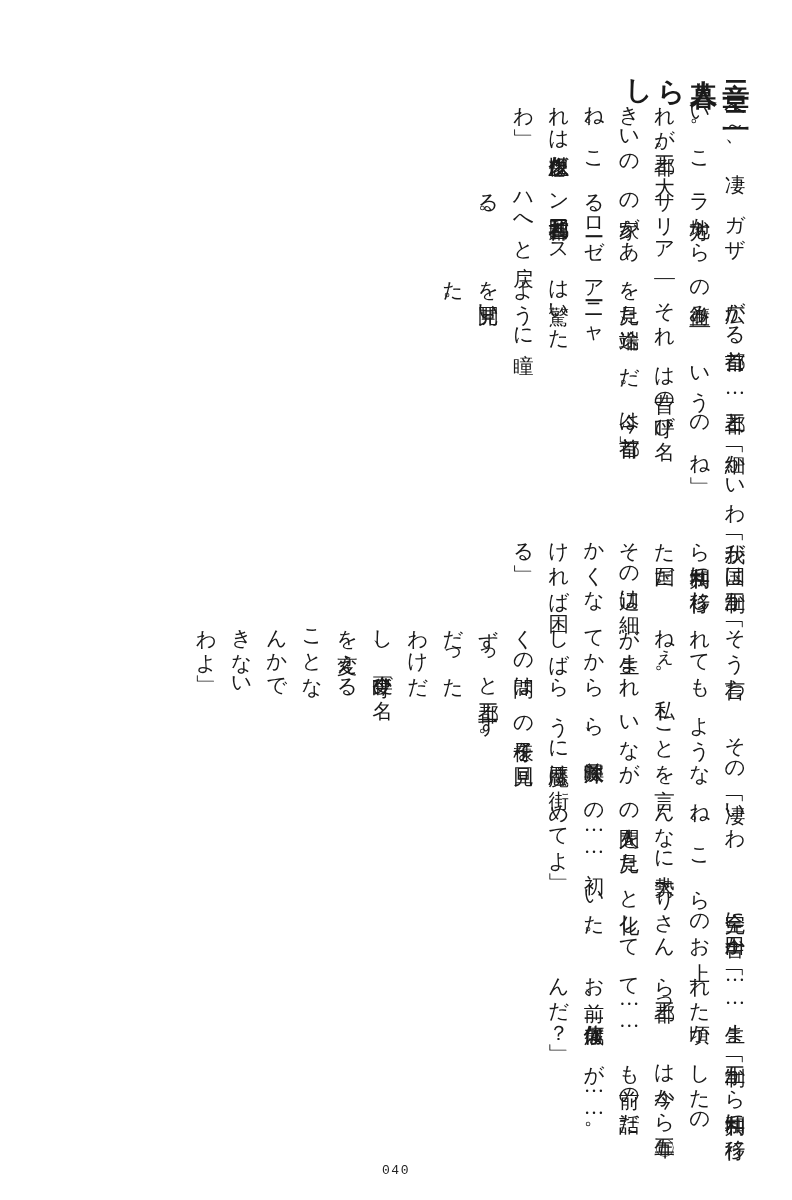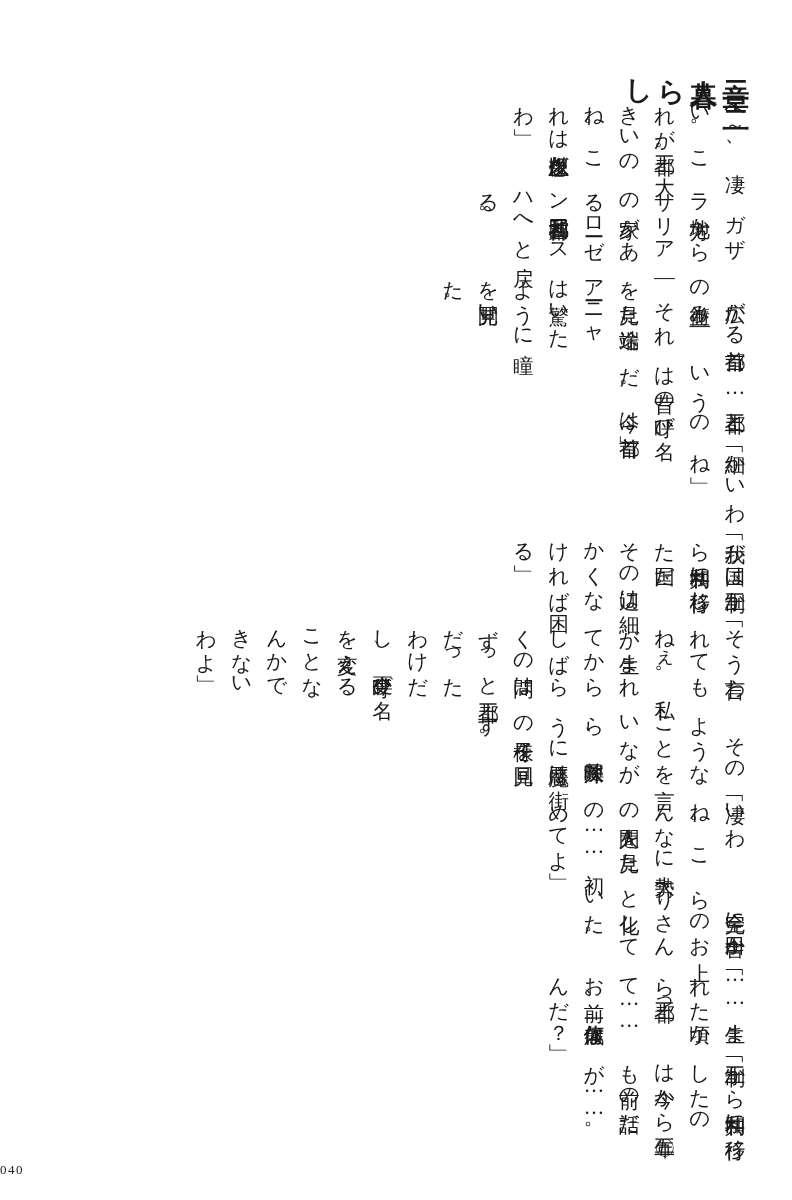--- a/index.html
+++ b/index.html
@@ -79,25 +79,25 @@
 
   .para + .para {
     margin-left: 2px;
   }
 
   .page-number {
     position: absolute;
     bottom: 22px;
     left: 0;
     width: 792px;
-    text-align: left;
+    text-align: center;
     font-size: 13px;
     letter-spacing: 0.12em;
     color: #222;
-    font-family: Liberation Serif, serif;
+    font-family: Liberation Mono, monospace;
   }
 </style>
 </head>
 <body>
 
 <div class="page">
 
   <div class="vertical-body">
 
     <h1 class="chapter-title">二章　二人暮らし</h1>

